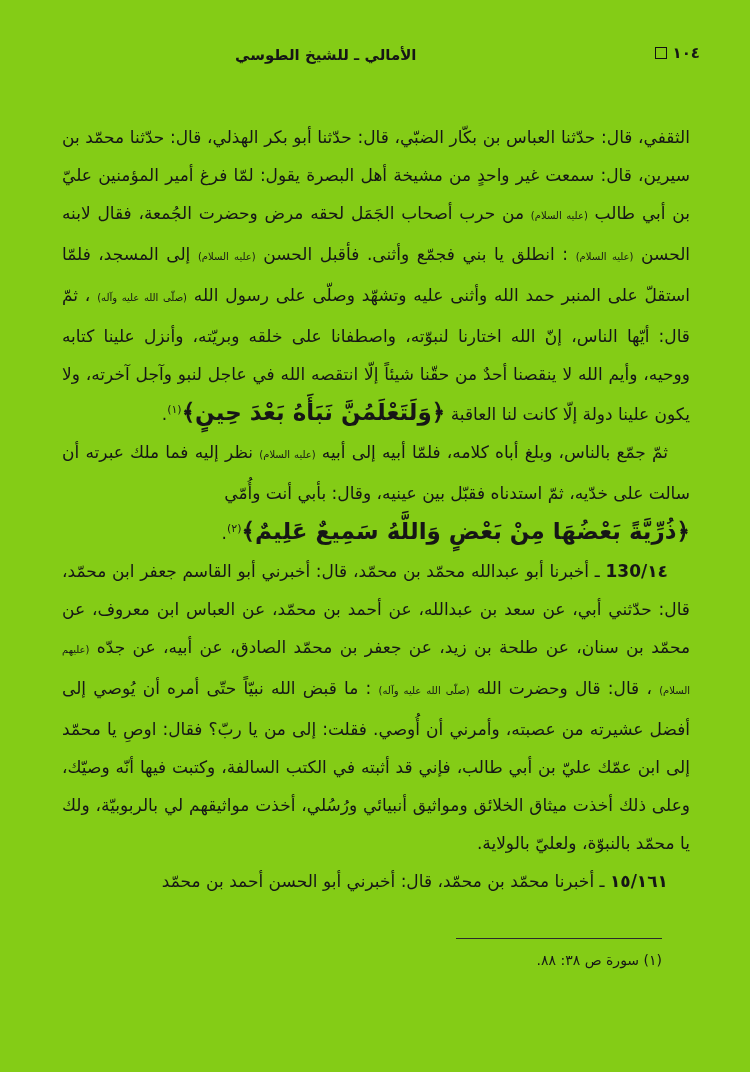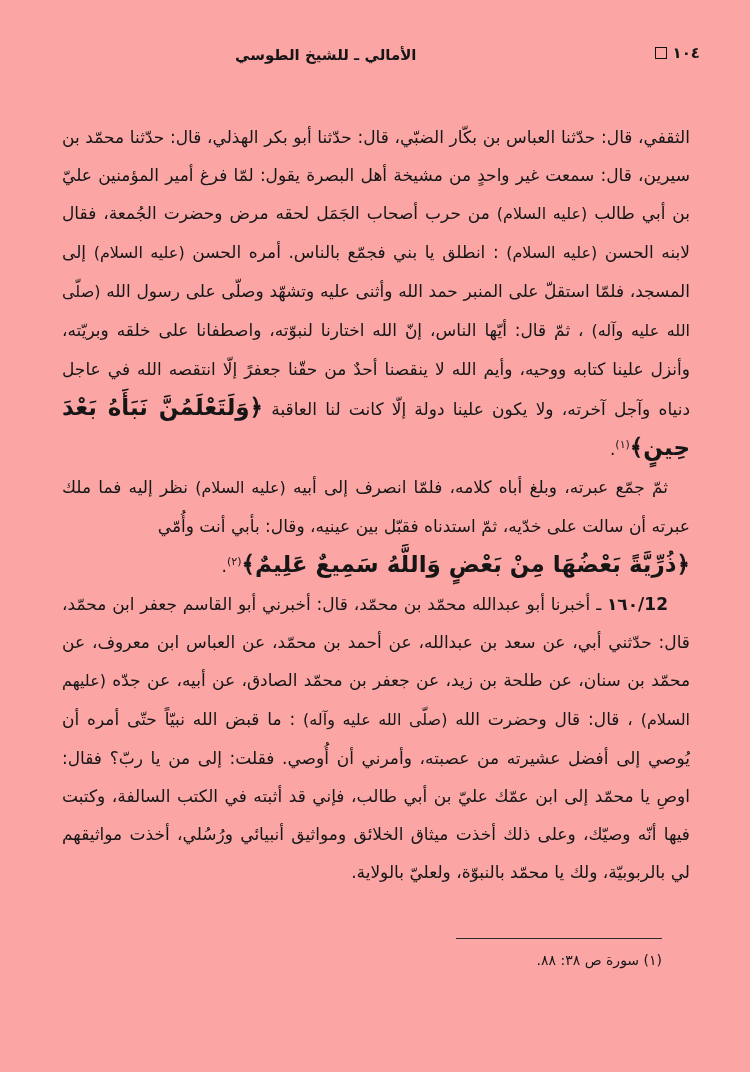--- a/index.html
+++ b/index.html
@@ -1,20 +1,20 @@
 <!DOCTYPE html>
 <html dir="rtl" lang="ar"><head>
 <meta charset="utf-8">
 <style>
   html, body { margin: 0; padding: 0; background: #ffffff; }
   .page {
     position: relative;
     width: 750px;
     height: 1072px;
-    background: #fca5a5;
+    background: #84cc16;
     direction: rtl;
     font-family: "DejaVu Sans", sans-serif;
     color: #161616;
     overflow: hidden;
   }
   
   .header {
     position: absolute;
     top: 44px;
     right: 60px;
@@ -56,21 +56,21 @@
     overflow: hidden;
     font-size: 17px;
     line-height: 38px;
   }
   .para {
     margin: 0;
     text-align: justify;
   }
   .para.indent { text-indent: 22px; }
   .para.centered { text-align: right; text-indent: 0; }
-  .h { font-size: 16px; }
+  .h { font-size: 10px; }
   .q { font-weight: bold; font-size: 23px; }
   sup.ref { font-size: 11px; line-height: 0; }
   .num { font-weight: bold; }
   
   .footnotes {
     position: absolute;
     right: 60px;
     left: 55px;
     top: 938px;
     font-size: 14px;
@@ -96,46 +96,49 @@
     </div>
   </div>
 
   <div class="content">
 
     <p class="para">
       <span class="t">الثقفي، قال: حدّثنا العباس بن بكّار الضبّي، قال: حدّثنا أبو بكر الهذلي، قال: حدّثنا محمّد بن سيرين، قال: سمعت غير واحدٍ من مشيخة أهل البصرة يقول: لمّا فرغ أمير المؤمنين عليّ بن أبي طالب </span>
       <span class="h">(عليه السلام)</span>
       <span class="t"> من حرب أصحاب الجَمَل لحقه مرض وحضرت الجُمعة، فقال لابنه الحسن </span>
       <span class="h">(عليه السلام)</span>
-      <span class="t">: انطلق يا بني فجمّع بالناس. أمره الحسن </span>
+      <span class="t">: انطلق يا بني فجمّع وأثنى. فأقبل الحسن </span>
       <span class="h">(عليه السلام)</span>
       <span class="t"> إلى المسجد، فلمّا استقلّ على المنبر حمد الله وأثنى عليه وتشهّد وصلّى على رسول الله </span>
       <span class="h">(صلّى الله عليه وآله)</span>
-      <span class="t">، ثمّ قال: أيّها الناس، إنّ الله اختارنا لنبوّته، واصطفانا على خلقه وبريّته، وأنزل علينا كتابه ووحيه، وأيم الله لا ينقصنا أحدٌ من حقّنا جعفرً إلّا انتقصه الله في عاجل دنياه وآجل آخرته، ولا يكون علينا دولة إلّا كانت لنا العاقبة </span>
+      <span class="t">، ثمّ قال: أيّها الناس، إنّ الله اختارنا لنبوّته، واصطفانا على خلقه وبريّته، وأنزل علينا كتابه ووحيه، وأيم الله لا ينقصنا أحدٌ من حقّنا شيئاً إلّا انتقصه الله في عاجل لنبو وآجل آخرته، ولا يكون علينا دولة إلّا كانت لنا العاقبة </span>
       <span class="q">﴿وَلَتَعْلَمُنَّ نَبَأَهُ بَعْدَ حِينٍ﴾</span><sup class="ref">(١)</sup><span class="t">.</span>
     </p>
 
     <p class="para indent">
-      <span class="t">ثمّ جمّع عبرته، وبلغ أباه كلامه، فلمّا انصرف إلى أبيه </span>
+      <span class="t">ثمّ جمّع بالناس، وبلغ أباه كلامه، فلمّا أبيه إلى أبيه </span>
       <span class="h">(عليه السلام)</span>
       <span class="t"> نظر إليه فما ملك عبرته أن سالت على خدّيه، ثمّ استدناه فقبّل بين عينيه، وقال: بأبي أنت وأُمّي</span>
     </p>
 
     <p class="para centered">
       <span class="q">﴿ذُرِّيَّةً بَعْضُهَا مِنْ بَعْضٍ وَاللَّهُ سَمِيعٌ عَلِيمٌ﴾</span><sup class="ref">(٢)</sup><span class="t">.</span>
     </p>
 
     <p class="para indent">
-      <span class="num">12/١٦٠</span><span class="t"> ـ أخبرنا أبو عبدالله محمّد بن محمّد، قال: أخبرني أبو القاسم جعفر ابن محمّد، قال: حدّثني أبي، عن سعد بن عبدالله، عن أحمد بن محمّد، عن العباس ابن معروف، عن محمّد بن سنان، عن طلحة بن زيد، عن جعفر بن محمّد الصادق، عن أبيه، عن جدّه </span>
+      <span class="num">١٤/130</span><span class="t"> ـ أخبرنا أبو عبدالله محمّد بن محمّد، قال: أخبرني أبو القاسم جعفر ابن محمّد، قال: حدّثني أبي، عن سعد بن عبدالله، عن أحمد بن محمّد، عن العباس ابن معروف، عن محمّد بن سنان، عن طلحة بن زيد، عن جعفر بن محمّد الصادق، عن أبيه، عن جدّه </span>
       <span class="h">(عليهم السلام)</span>
       <span class="t">، قال: قال وحضرت الله </span>
       <span class="h">(صلّى الله عليه وآله)</span>
       <span class="t">: ما قبض الله نبيّاً حتّى أمره أن يُوصي إلى أفضل عشيرته من عصبته، وأمرني أن أُوصي. فقلت: إلى من يا ربّ؟ فقال: اوصِ يا محمّد إلى ابن عمّك عليّ بن أبي طالب، فإني قد أثبته في الكتب السالفة، وكتبت فيها أنّه وصيّك، وعلى ذلك أخذت ميثاق الخلائق ومواثيق أنبيائي ورُسُلي، أخذت مواثيقهم لي بالربوبيّة، ولك يا محمّد بالنبوّة، ولعليّ بالولاية.</span>
     </p>
 
+    <p class="para indent">
+      <span class="num">١٥/١٦١</span><span class="t"> ـ أخبرنا محمّد بن محمّد، قال: أخبرني أبو الحسن أحمد بن محمّد</span>
+    </p>
 
   </div>
 
   <div class="footnotes">
     <div class="fdivider"></div>
     <div class="fnote">(١) سورة ص ٣٨: ٨٨.</div>
   </div>
 
 </div>
 

